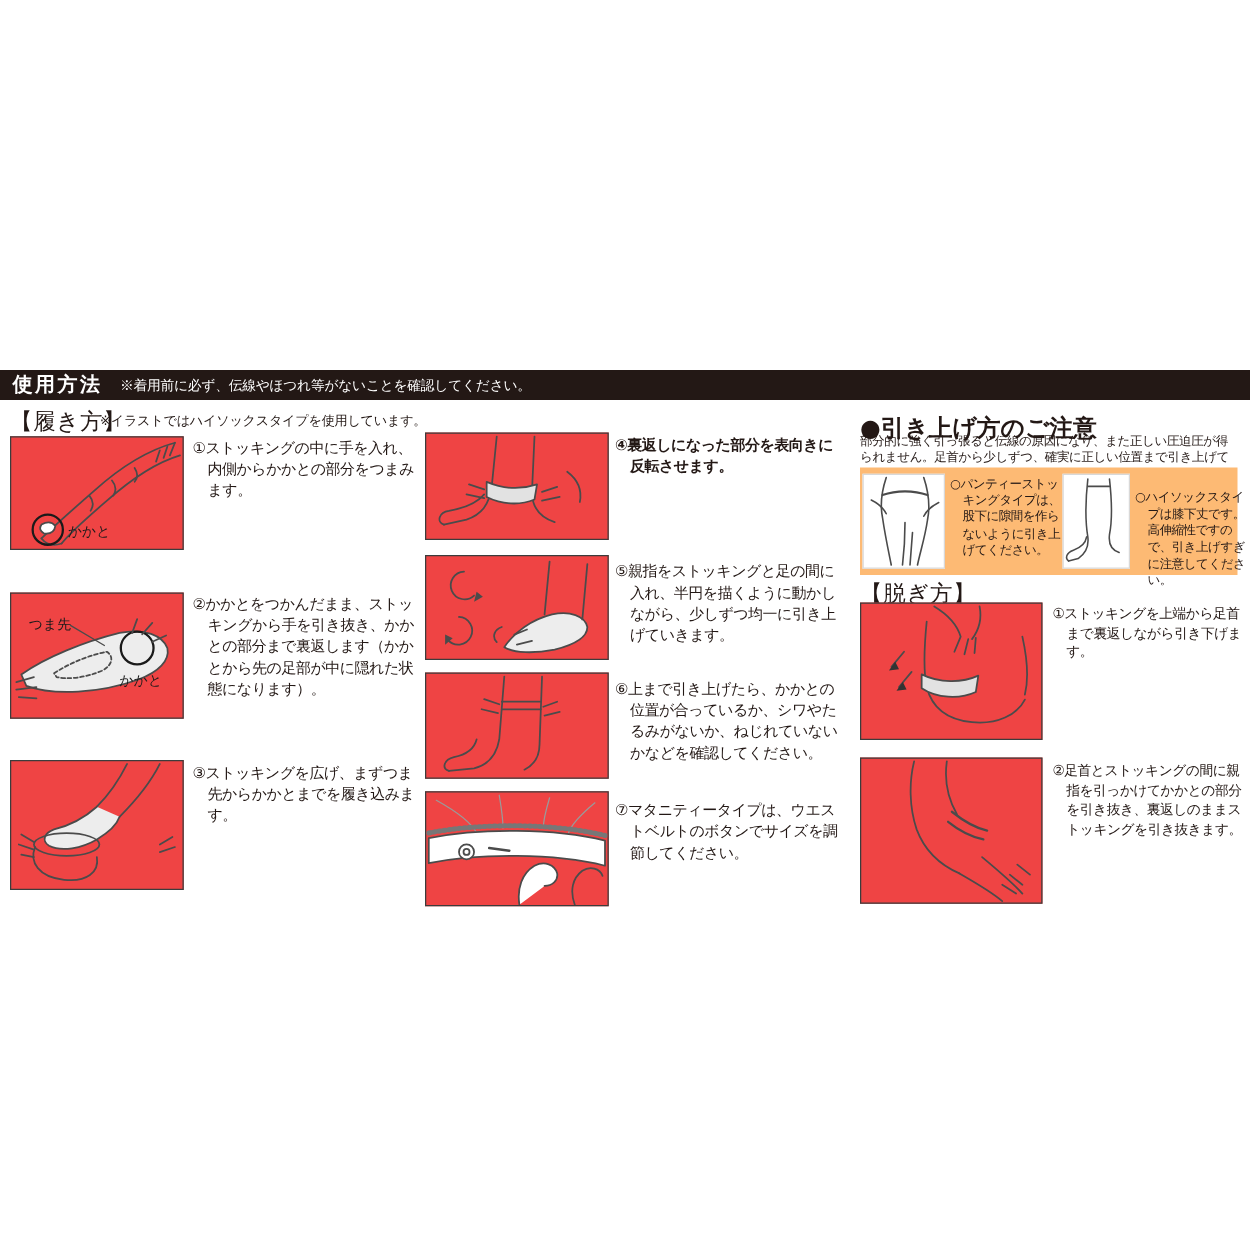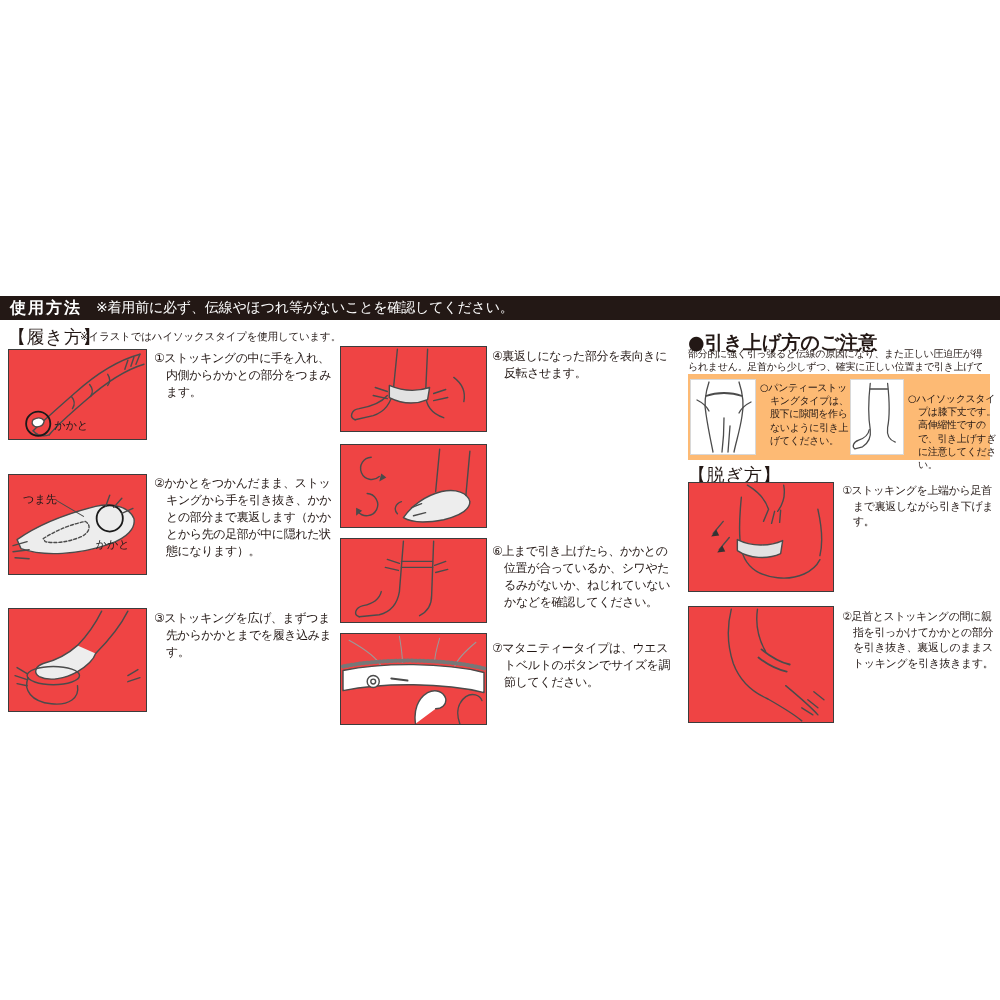--- a/index.html
+++ b/index.html
@@ -2,21 +2,21 @@
 <html><head>
 <meta charset="utf-8">
 <style>
   html,body{margin:0;padding:0;background:#fff;}
   .page{position:relative;width:1000px;height:1000px;background:#fff;overflow:hidden;
         font-family:"DejaVu Sans","Liberation Sans",sans-serif;color:#231815;}
   .abs{position:absolute;box-sizing:border-box;margin-top:12px;}
   .headerbar{left:0;top:284px;width:1000px;height:24px;background:#231815;
              display:flex;align-items:center;}
   .header-title{color:#fff;font-weight:bold;font-size:16px;margin-left:10px;letter-spacing:2px;}
-  .header-note{color:#fff;font-size:14px;margin-left:14px;letter-spacing:-0.2px;}
+  .header-note{color:#fff;font-size:11px;margin-left:14px;letter-spacing:-0.2px;font-family:Liberation Serif, serif;}
   .sec-heading{font-size:18px;font-weight:normal;letter-spacing:0.5px;}
   .small-note{font-size:10.5px;letter-spacing:-0.2px;}
   .illu-box{border:1.6px solid #3c3c3c;background:#ef4444;}
   .illu{width:100%;height:100%;display:block;}
   .step-text{font-size:12px;line-height:1.42;letter-spacing:-0.4px;
              padding-left:12px;text-indent:-12px;}
   .step-text.sm{font-size:11px;padding-left:11px;text-indent:-11px;}
   .caution-heading{font-size:19px;font-weight:bold;}
   .caution-body{font-size:10px;line-height:1.32;letter-spacing:-0.3px;}
   .caution-box{background:#fdba74;}
@@ -87,35 +87,36 @@
     <svg class="illu" viewBox="0 0 144 83">
       <g stroke="#4b4b4b" stroke-width="1.4" fill="none" stroke-linecap="round" stroke-linejoin="round">
         <path d="M56 2 L52 42 C50 56 44 64 32 68 L14 72 M86 2 L84 46 C84 58 90 66 102 70"></path>
         <path d="M14 72 C8 70 10 62 18 61 C30 59 40 55 46 48"></path>
         <path d="M48 38 C62 44 76 44 88 40 L86 52 C74 57 60 56 48 50 Z" fill="#e2e2e2"></path>
         <path d="M34 40 l12 4 M32 48 l14 3 M104 42 l-12 4 M106 50 l-14 3"></path>
         <path d="M112 30 C120 36 124 44 122 54"></path>
       </g>
     </svg>
   </div>
-  <div class="abs step-text" style="left:492px;top:336px;width:180px;">④裏返しになった部分を表向きに反転させます。</div>
+  <div class="abs step-text" style="left:492px;top:336px;width:180px;font-weight:bold;">④裏返しになった部分を表向きに反転させます。</div>
 
   <div class="abs illu-box" style="left:340px;top:432px;width:147px;height:84px;">
     <svg class="illu" viewBox="0 0 144 81">
       <g stroke="#4b4b4b" stroke-width="1.4" fill="none" stroke-linecap="round" stroke-linejoin="round">
         <path d="M30 12 a11 11 0 1 0 8 19"></path>
         <path d="M40 28 l-2 8 l7 -4 z" fill="#4b4b4b" stroke="none"></path>
         <path d="M26 48 a11 11 0 1 1 -9 18"></path>
         <path d="M15 62 l0 8 l6 -5 z" fill="#4b4b4b" stroke="none"></path>
         <path d="M62 72 C70 60 84 50 100 46 C114 43 126 47 128 56 C128 64 118 70 102 74 C86 77 70 77 62 72 Z" fill="#ededed"></path>
         <path d="M94 46 L98 4 M124 50 L128 6"></path>
         <path d="M70 62 l10 -4 M72 70 l12 -3 M60 56 C54 58 52 64 56 68"></path>
       </g>
     </svg>
   </div>
+  <div class="abs step-text" style="left:492px;top:437px;width:180px;">⑤親指をストッキングと足の間に入れ、半円を描くように動かしながら、少しずつ均一に引き上げていきます。</div>
 
   <div class="abs illu-box" style="left:340px;top:526px;width:147px;height:85px;">
     <svg class="illu" viewBox="0 0 144 82">
       <g stroke="#4b4b4b" stroke-width="1.4" fill="none" stroke-linecap="round" stroke-linejoin="round">
         <path d="M62 2 L58 52 C56 64 50 72 38 75 L18 77 M92 2 L90 56 C90 66 86 72 78 76"></path>
         <path d="M18 77 C12 75 14 68 22 66 C32 64 38 60 40 52"></path>
         <path d="M60 22 L91 22 M60 28 L91 28"></path>
         <path d="M46 20 l12 4 M44 28 l13 3 M104 22 l-11 4 M106 30 l-12 3"></path>
       </g>
     </svg>

